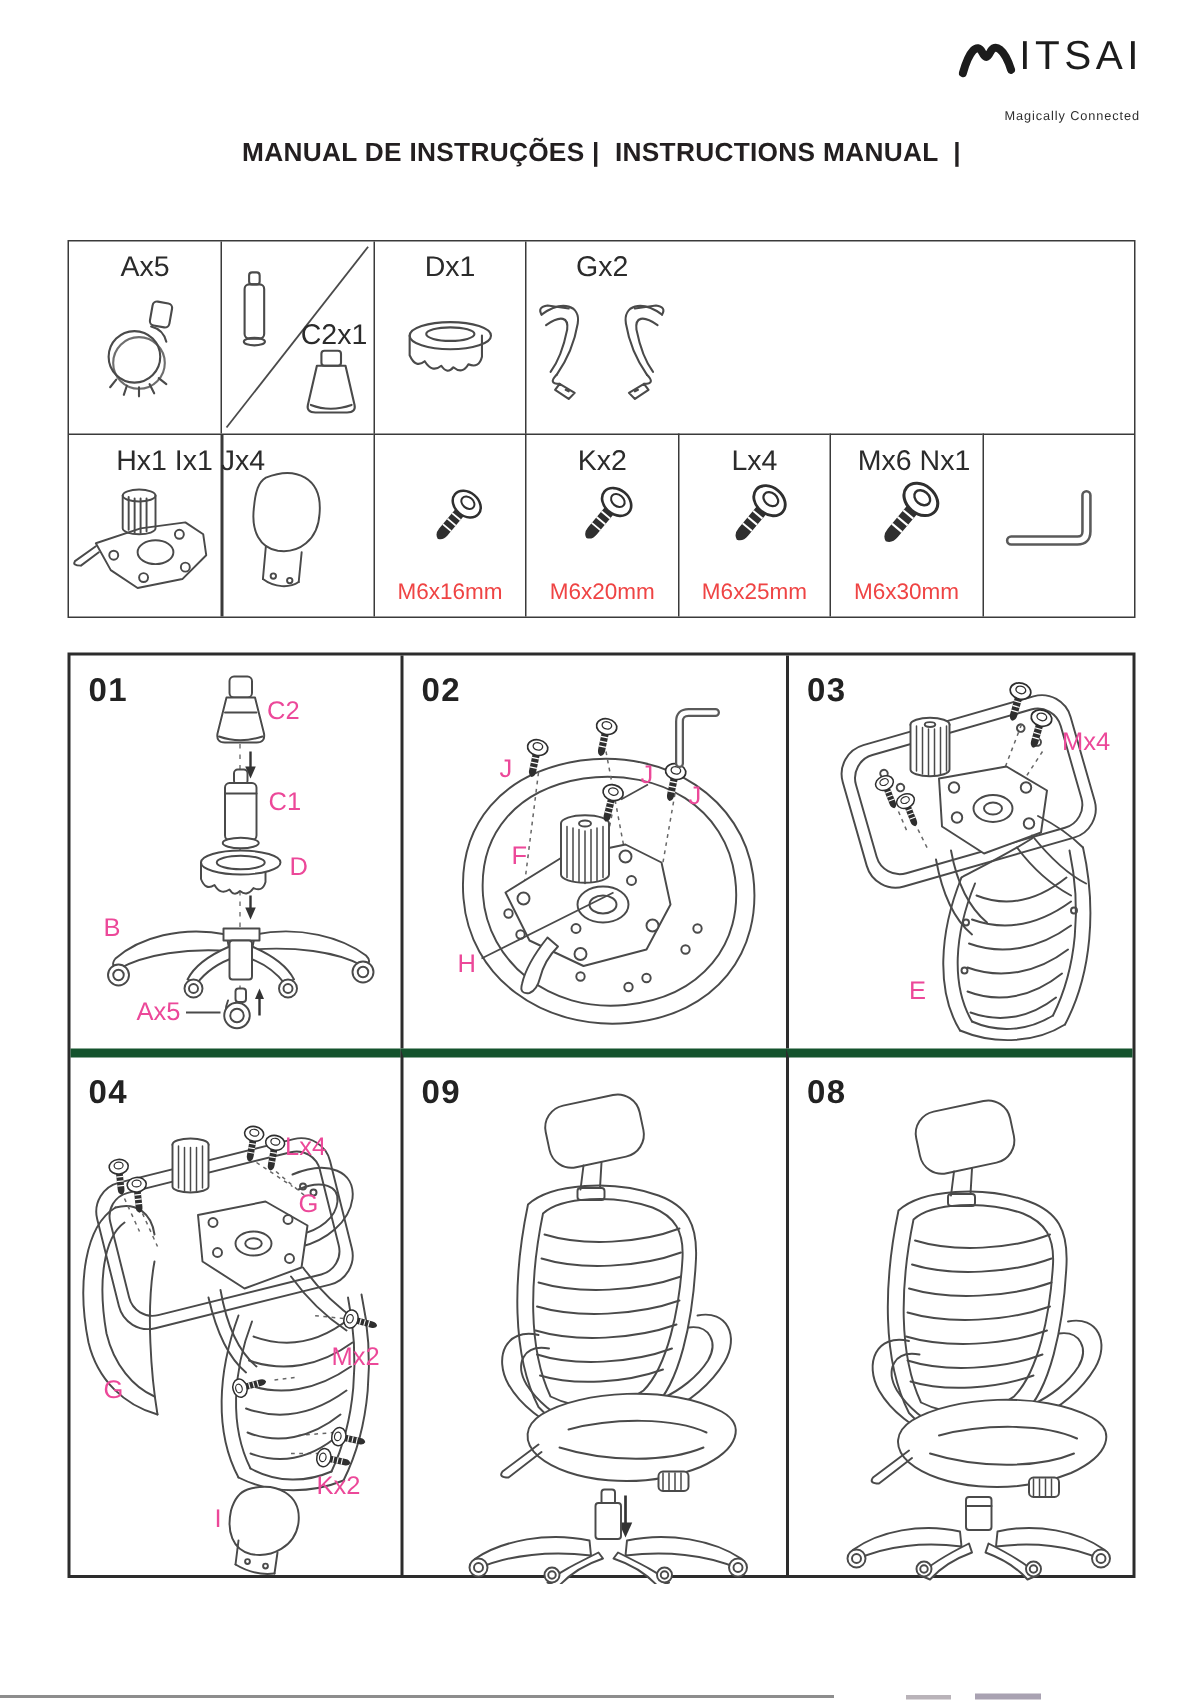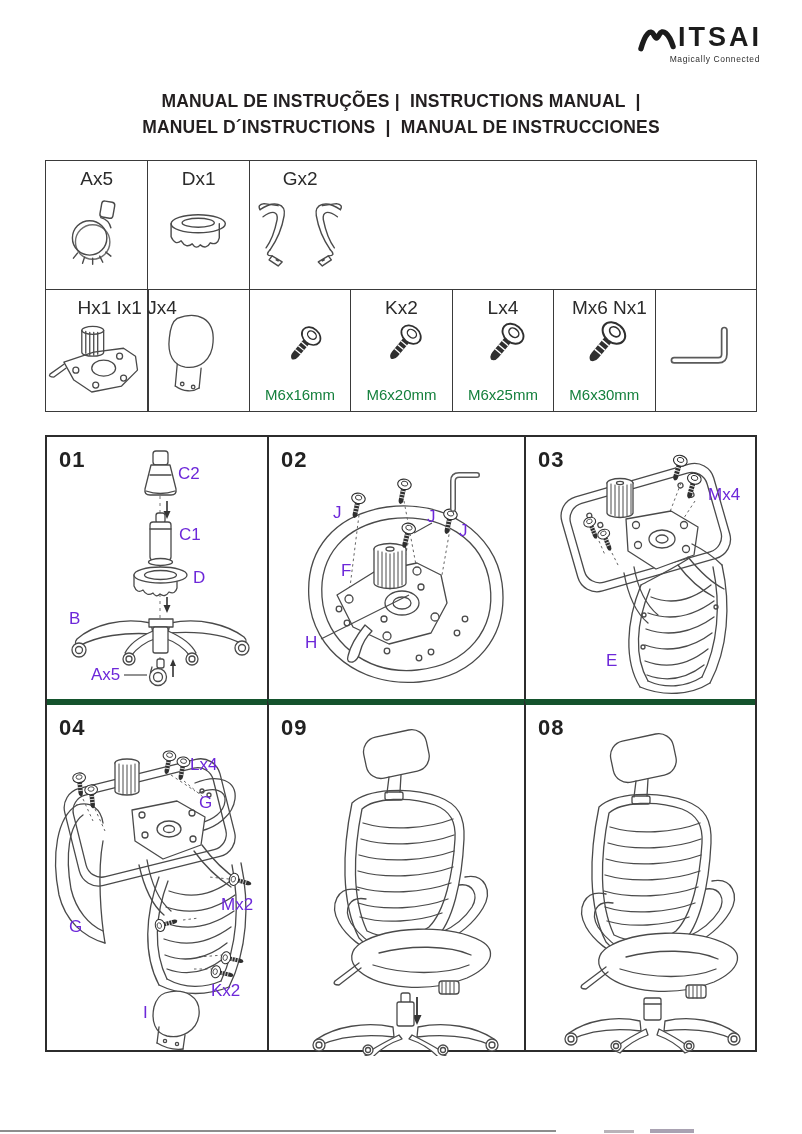--- a/index.html
+++ b/index.html
@@ -1,48 +1,48 @@
 <!DOCTYPE html>
 <html><head>
 <meta charset="utf-8">
 <style>
   html,body{margin:0;padding:0;background:#e8e8e8;}
   .page{position:relative;width:802px;height:1134px;background:#ffffff;margin:0 auto;
         font-family:"Liberation Sans",sans-serif;color:#231f20;overflow:hidden;}
   
   .logo{position:absolute;top:22px;right:40px;text-align:right;}
   .logo-row{display:flex;align-items:center;justify-content:flex-end;gap:2px;}
-  .logo-rest{font-size:27px;font-weight:700;letter-spacing:3px;color:#1c1c1c;}
-  .tagline{font-size:8.5px;letter-spacing:0.6px;color:#2e2e2e;margin-top:1px;margin-right:2px;}
+  .logo-rest{font-size:27px;font-weight:400;letter-spacing:3px;color:#1c1c1c;}
+  .tagline{font-size:8.5px;letter-spacing:0.6px;color:#2e2e2e;margin-top:19px;margin-right:2px;}
   .title{position:absolute;top:88px;left:0;width:100%;text-align:center;
          font-size:17.5px;font-weight:bold;line-height:26px;letter-spacing:0.2px;white-space:pre;}
   
   .ptable{position:absolute;left:45px;top:160px;width:712px;height:252px;
           border:1.6px solid #3a3a3a;box-sizing:border-box;display:grid;
           grid-template-columns:repeat(7,1fr);grid-template-rows:126fr 121fr;}
   .pcell{position:relative;border-left:1.4px solid #3a3a3a;box-sizing:border-box;}
   .pcell.first{border-left:none;}
   .prow2{border-top:1.4px solid #3a3a3a;}
   .pcell-label{position:absolute;top:7px;left:50%;transform:translateX(-50%);
                font-size:19px;color:#2b2b2b;white-space:nowrap;z-index:2;}
   .picon{position:absolute;left:0;top:0;width:100%;height:100%;}
   .merged{grid-column:1/3;position:relative;}
   .mdivider{position:absolute;left:50%;top:0;bottom:0;width:1.4px;background:#3a3a3a;z-index:0;}
   .screw-size{position:absolute;bottom:8px;left:50%;transform:translateX(-50%);
-              font-size:15px;color:#15803d;white-space:nowrap;}
+              font-size:15px;color:#ef4444;white-space:nowrap;}
   
   .sgrid{position:absolute;left:45px;top:435px;width:712px;height:617px;
          border:2px solid #2c2c2c;box-sizing:border-box;display:grid;
          grid-template-columns:220px 257px 1fr;grid-template-rows:262px 1fr;}
   .spanel{position:relative;border-left:2px solid #2c2c2c;box-sizing:border-box;}
   .spanel.cfirst{border-left:none;}
   .srow2{border-top:6px solid #14532d;}
   .stepnum{position:absolute;top:10px;left:12px;font-size:22px;font-weight:800;
            letter-spacing:1px;color:#222;z-index:2;}
-  .lbl{position:absolute;font-size:17px;color:#6d28d9;z-index:2;white-space:nowrap;}
+  .lbl{position:absolute;font-size:17px;color:#ec4899;z-index:2;white-space:nowrap;}
   svg.art{position:absolute;left:0;top:0;z-index:1;}
   
   .bottom-line{position:absolute;left:0;top:1130px;width:556px;height:2.4px;background:#8d8d8d;}
   .bottom-mark1{position:absolute;left:604px;top:1130px;width:30px;height:3px;background:#b9b3b9;}
   .bottom-mark2{position:absolute;left:650px;top:1129px;width:44px;height:4px;background:#a9a2b2;}
 </style>
 </head>
 <body>
 
 <div class="page">
@@ -64,35 +64,50 @@
     <div class="logo-row">
       <svg width="38" height="30" viewBox="0 0 34 28">
         <path d="M2,24 C6,10 11,5 14,11 C16,15 17,15 19,11 C22,5 28,9 32,22" fill="none" stroke="#1c1c1c" stroke-width="5" stroke-linecap="round"></path>
       </svg>
       <span class="logo-rest">ITSAI</span>
     </div>
     <div class="tagline">Magically Connected</div>
   </div>
 
   <div class="title" style="top:88px">MANUAL DE INSTRUÇÕES |  INSTRUCTIONS MANUAL  |</div>
-  <div class="title" style="top:114px">MANUEL D´INSTRUCTIONS  |  MANUAL DE INSTRUCCIONES</div>
 
   <div class="ptable">
 
     <div class="pcell first">
       <span class="pcell-label">Ax5</span>
       <svg class="picon" viewBox="0 0 100 126">
         <g fill="none" stroke="#4a4a4a" stroke-width="1.4" stroke-linecap="round" stroke-linejoin="round">
           <rect x="54" y="40" width="13" height="16" rx="3" transform="rotate(10 60 48)"></rect>
           <path d="M54,56 q8,2 10,10"></path>
           <circle cx="43" cy="76" r="17"></circle>
           <circle cx="43" cy="76" r="17" transform="translate(3 4)" opacity="0.8"></circle>
           <path d="M31,91 l-4,5 M38,95 l-2,6 M46,96 l0,6 M53,94 l3,6 M59,90 l5,4"></path>
         </g>
       </svg>
+    </div>
+    <div class="pcell">
+      <svg class="picon" viewBox="0 0 100 126">
+        <line x1="3" y1="123" x2="97" y2="3" stroke="#4a4a4a" stroke-width="1.2"></line>
+        <g fill="none" stroke="#4a4a4a" stroke-width="1.4" stroke-linecap="round" stroke-linejoin="round">
+          <rect x="18" y="20" width="7" height="8" rx="2"></rect>
+          <rect x="15" y="28" width="13" height="36" rx="3"></rect>
+          <ellipse cx="21.5" cy="66" rx="7" ry="2.5"></ellipse>
+        </g>
+        <g fill="none" stroke="#4a4a4a" stroke-width="1.4" stroke-linecap="round" stroke-linejoin="round">
+          <rect x="66" y="72" width="13" height="10" rx="2"></rect>
+          <path d="M63,82 h19 l6,26 q1,5 -5,5 h-21 q-6,0 -5,-5 z"></path>
+          <path d="M59,108 q13,5 27,0"></path>
+        </g>
+      </svg>
+      <span class="pcell-label" style="left:auto;right:4px;top:52px;transform:none">C2x1</span>
     </div>
     <div class="pcell">
       <span class="pcell-label">Dx1</span>
       <svg class="picon" viewBox="0 0 100 126">
         <g fill="none" stroke="#4a4a4a" stroke-width="1.4" stroke-linecap="round" stroke-linejoin="round">
           <ellipse cx="50" cy="62" rx="27" ry="9"></ellipse>
           <ellipse cx="50" cy="61" rx="16" ry="4.5"></ellipse>
           <path d="M23,62 l0,13 q4,9 10,4 q5,8 11,3 q4,6 8,1 q6,5 10,-2 q7,3 9,-5 l0,-14"></path>
         </g>
       </svg>

